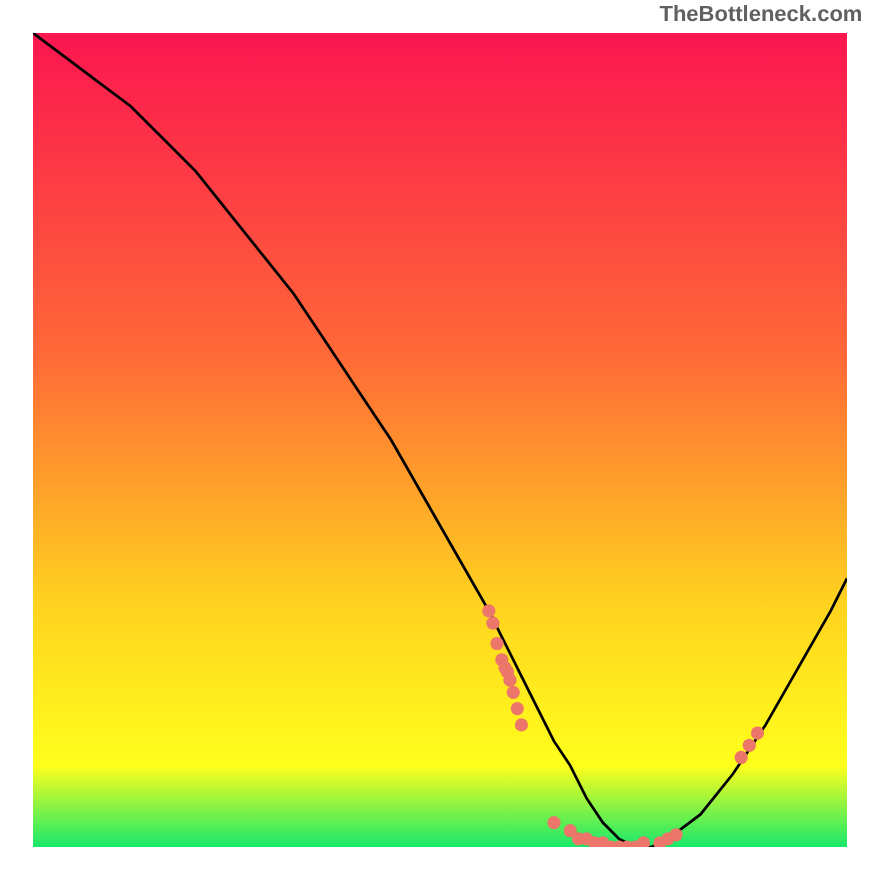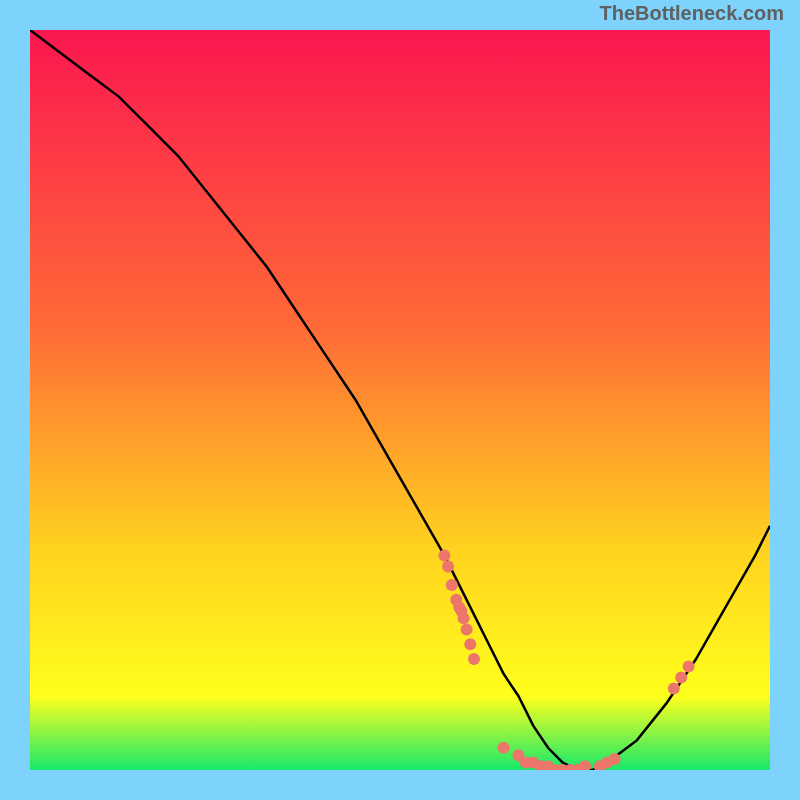--- a/index.html
+++ b/index.html
@@ -7,21 +7,21 @@
     padding: 0;
     background: #000;
     width: 800px;
     height: 800px;
     overflow: hidden;
     font-family: Arial, Helvetica, sans-serif;
   }
   .outer {
     width: 800px;
     height: 800px;
-    background: #7dd3fc;
+    background: #ffffff;
     position: relative;
   }
   .watermark {
     position: absolute;
     top: 2px;
     right: 16px;
     color: #606060;
     font-size: 20px;
     font-weight: 600;
   }

